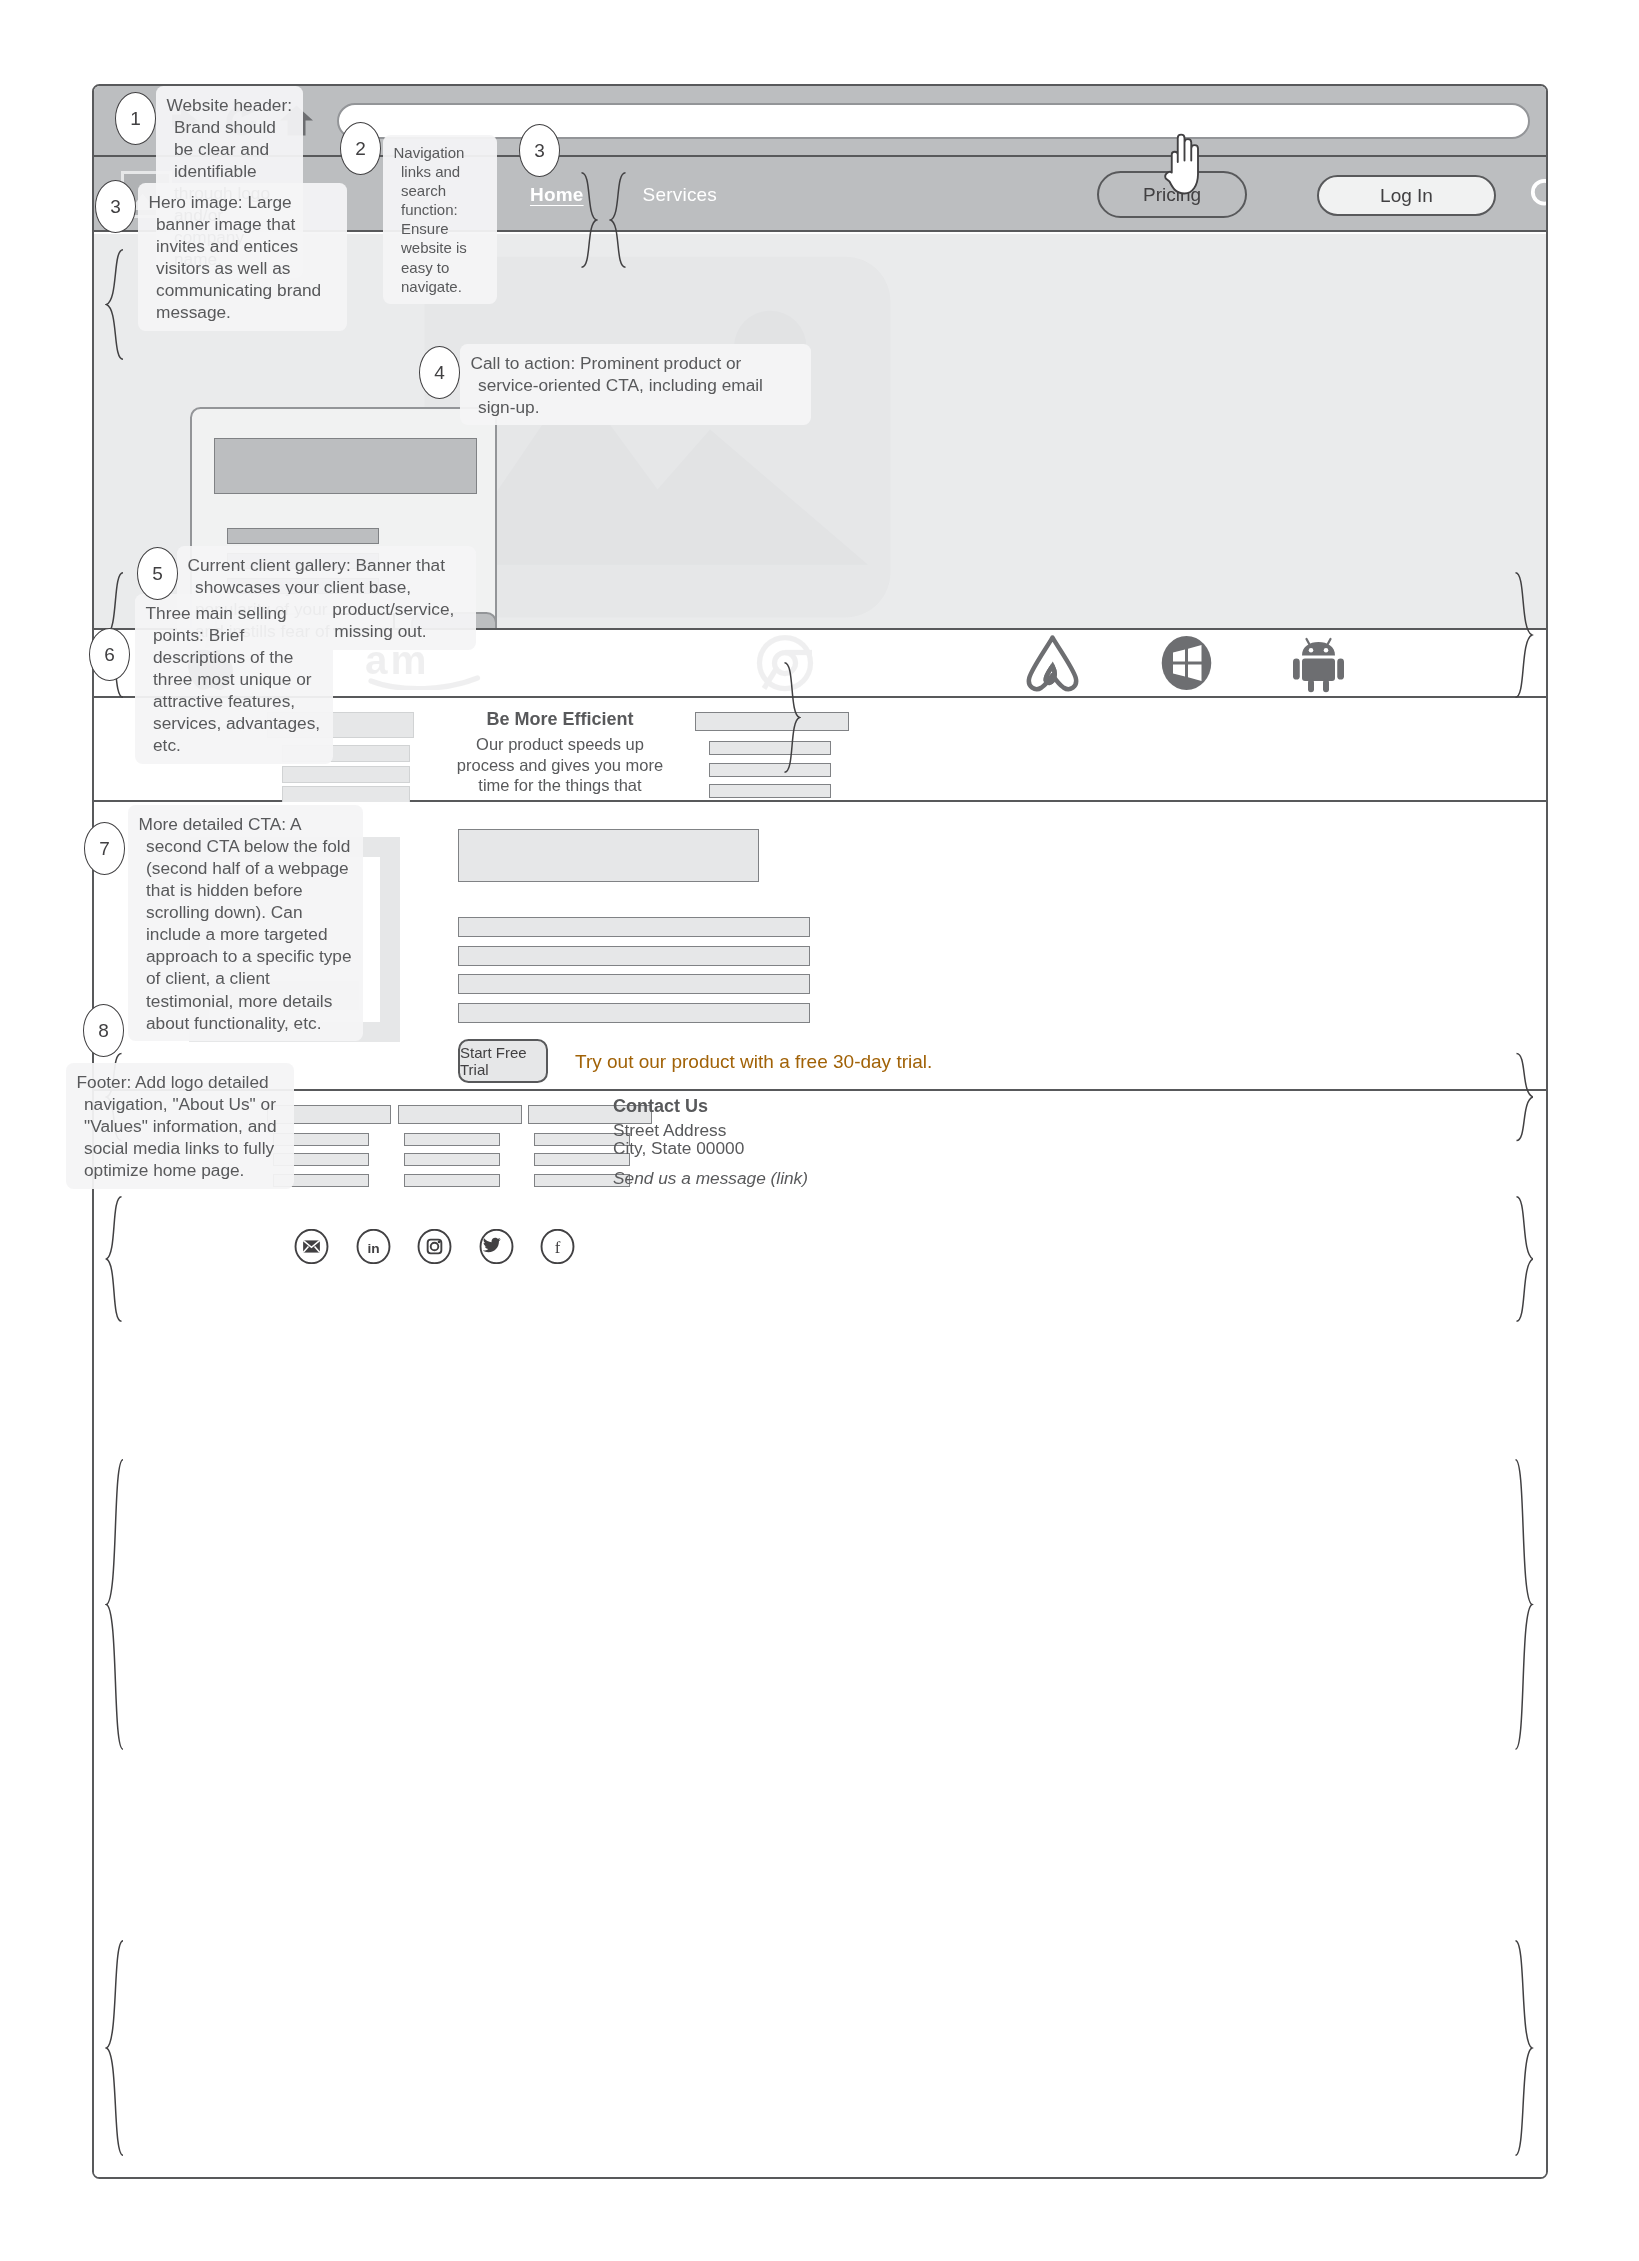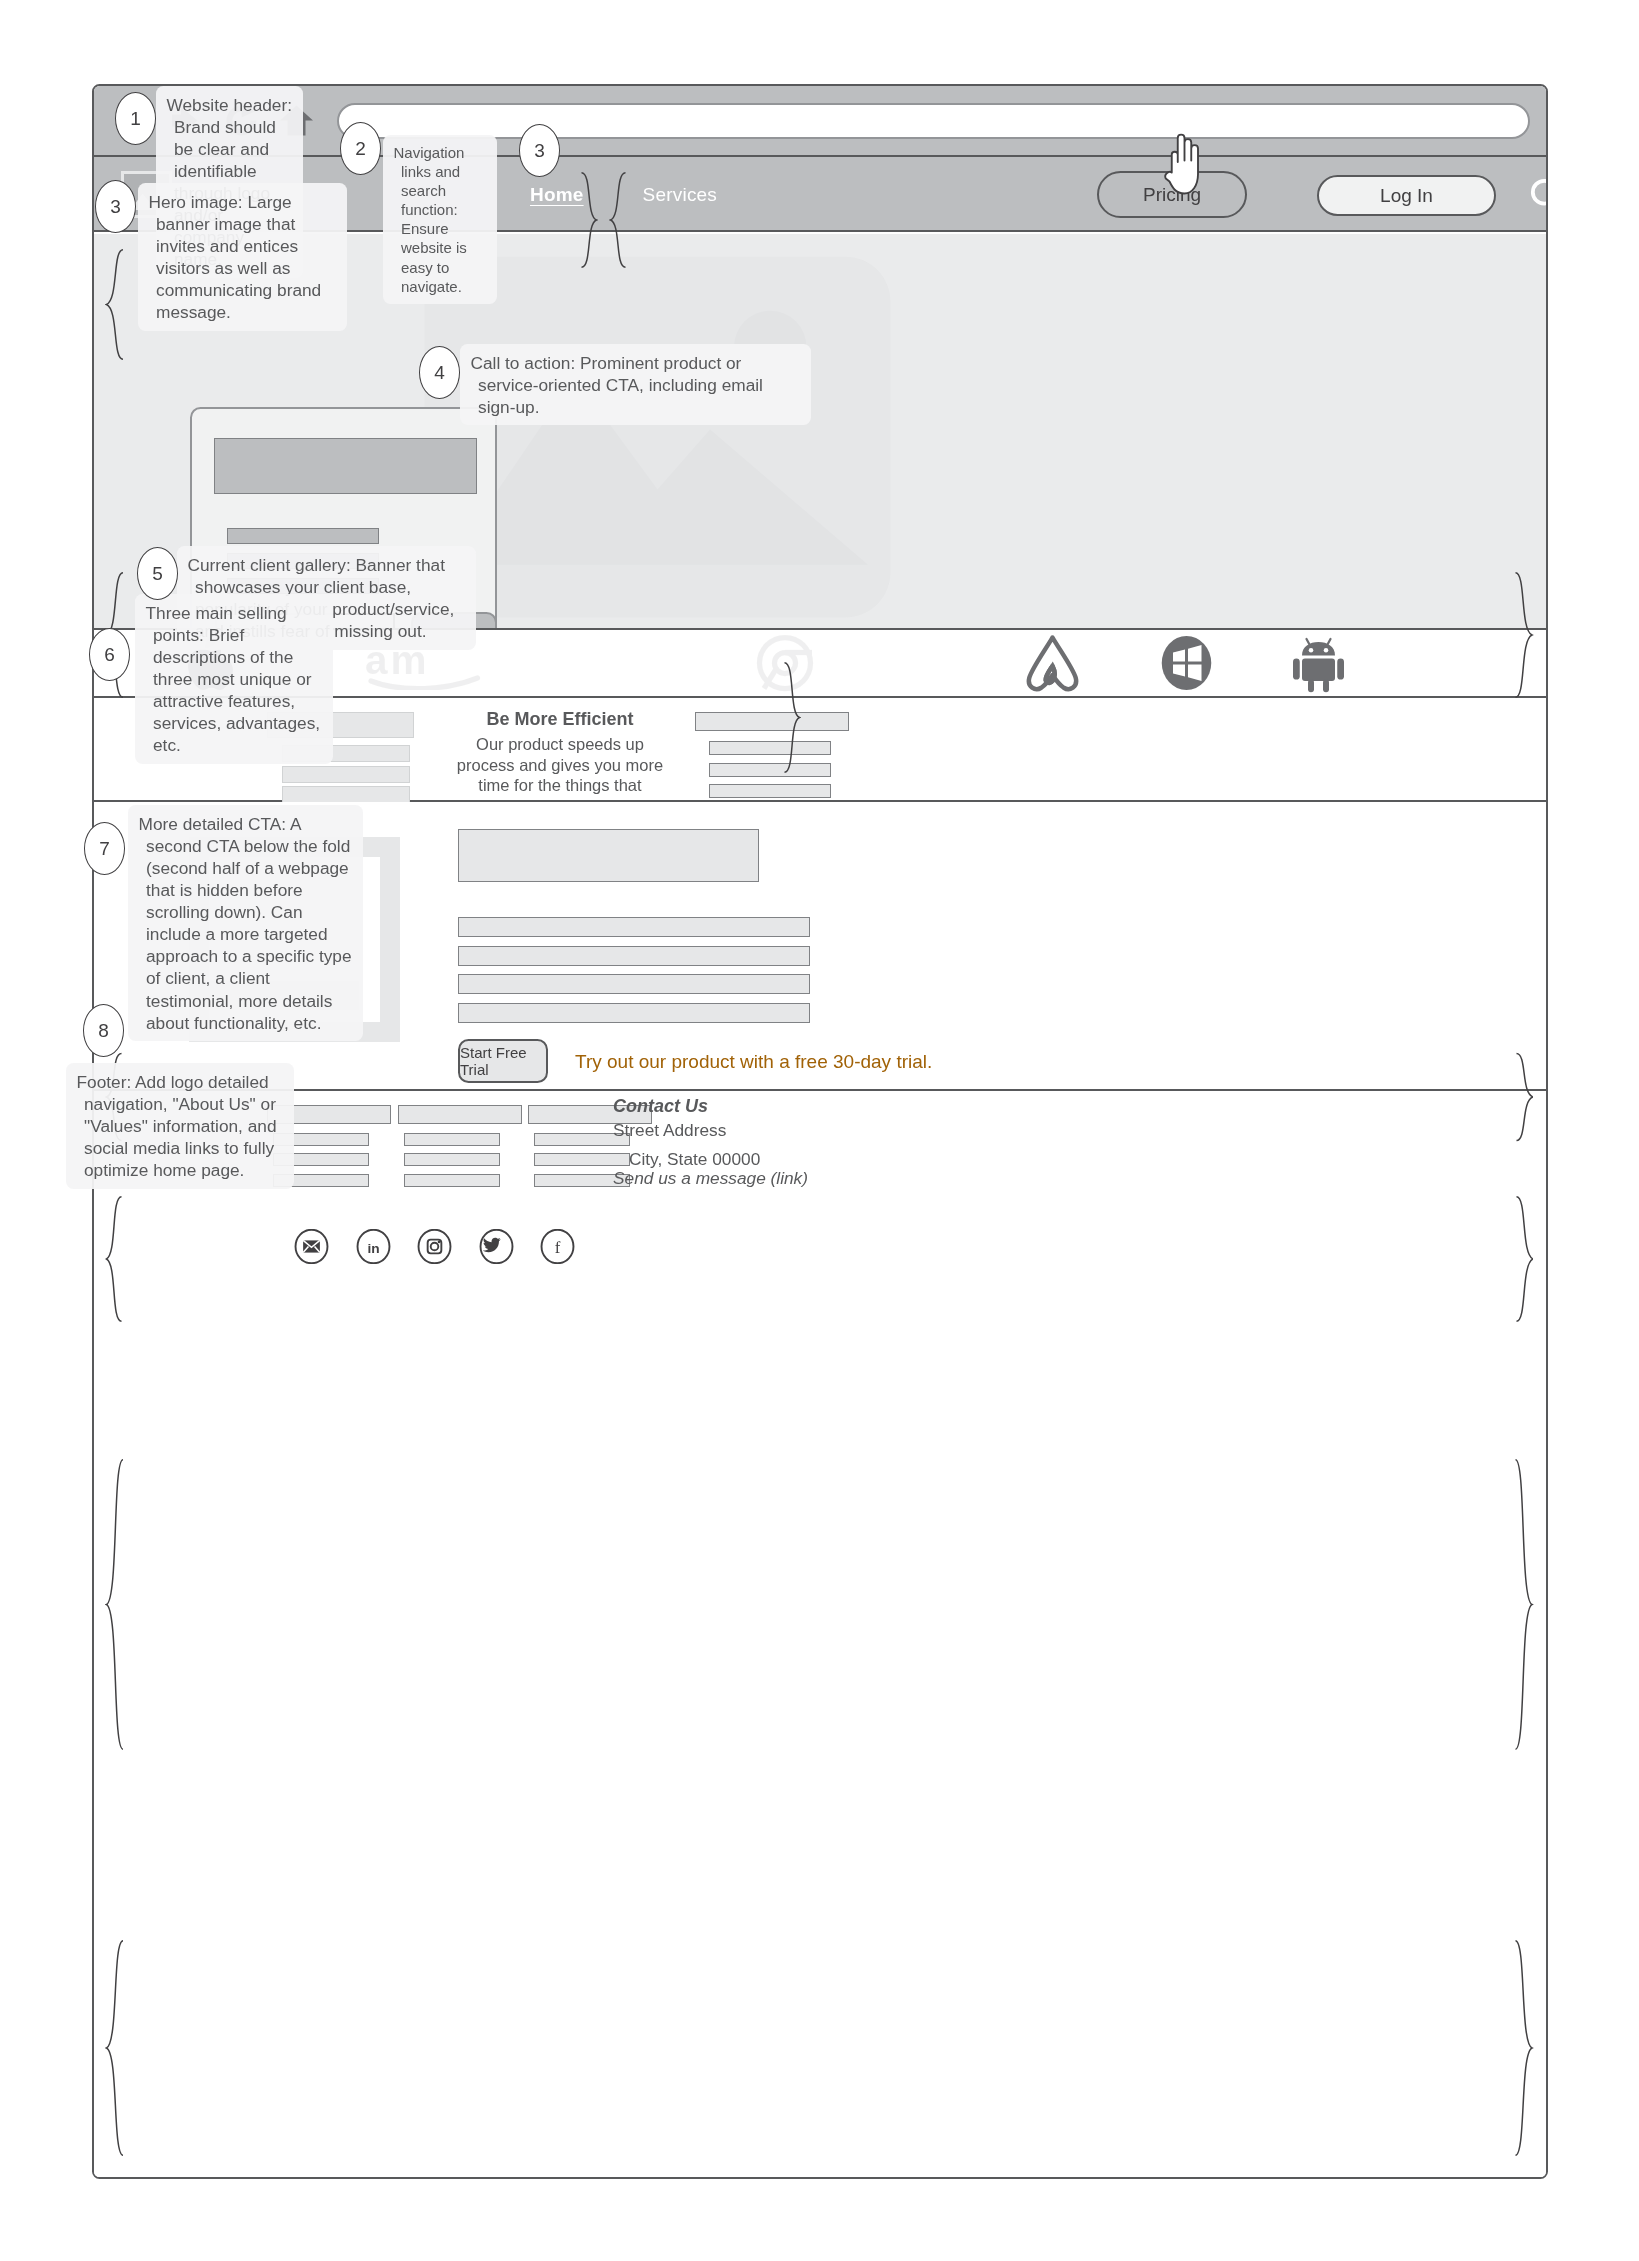--- a/index.html
+++ b/index.html
@@ -200,21 +200,21 @@
   }
   .trial-note { position: absolute; left: 481px; top: 205px; font-size: 19px; color: #a16207; }
 
   
   .footer {
     position: absolute; left: 0; top: 1005px;
     width: 100%; bottom: 0;
     background: #fff;
   }
   .ft-bar { background: #e6e7e8; border: 1.5px solid #808285; position: absolute; }
-  .contact-h { position: absolute; left: 519px; top: 4.5px; font-size: 18px; font-weight: bold; color: #58595b; font-style: italic; }
+  .contact-h { position: absolute; left: 519px; top: 4.5px; font-size: 18px; font-weight: bold; color: #58595b; }
   .contact-l { position: absolute; left: 519px; font-size: 17.3px; color: #58595b; }
   .contact-link { font-style: italic; }
   .social { position: absolute; width: 35px; height: 35px; }
   .social svg { width: 100%; height: 100%; }
 
   
   .callout {
     position: absolute; z-index: 50;
     background: rgba(244,244,245,0.94);
     border-radius: 7.5px;
@@ -482,21 +482,21 @@
       <div class="ft-bar" style="left:310px;top:62px;width:96px;height:12.8px;"></div>
       <div class="ft-bar" style="left:310px;top:83px;width:96px;height:12.8px;"></div>
 
       <div class="ft-bar" style="left:434px;top:13.5px;width:124px;height:19.5px;"></div>
       <div class="ft-bar" style="left:440px;top:42px;width:96px;height:12.8px;"></div>
       <div class="ft-bar" style="left:440px;top:62px;width:96px;height:12.8px;"></div>
       <div class="ft-bar" style="left:440px;top:83px;width:96px;height:12.8px;"></div>
 
       <div class="contact-h">Contact Us</div>
       <div class="contact-l" style="top:28.6px;">Street Address</div>
-      <div class="contact-l" style="top:58px;margin-left:16px;">City, State 00000</div>
+      <div class="contact-l" style="top:47px;">City, State 00000</div>
       <div class="contact-l contact-link" style="top:77px;">Send us a message (link)</div>
 
       <span class="social" style="left:200px;top:138px;">
         <svg viewBox="0 0 46 46" fill="none">
           <ellipse cx="23" cy="23" rx="21" ry="22" stroke="#414042" stroke-width="2.5"></ellipse>
           <rect x="12" y="15" width="22" height="16" fill="#414042"></rect>
           <path d="M12 15 L23 24 L34 15 M12 31 L19 23 M34 31 L27 23" stroke="#fff" stroke-width="2"></path>
         </svg>
       </span>
       <span class="social" style="left:262px;top:138px;">

